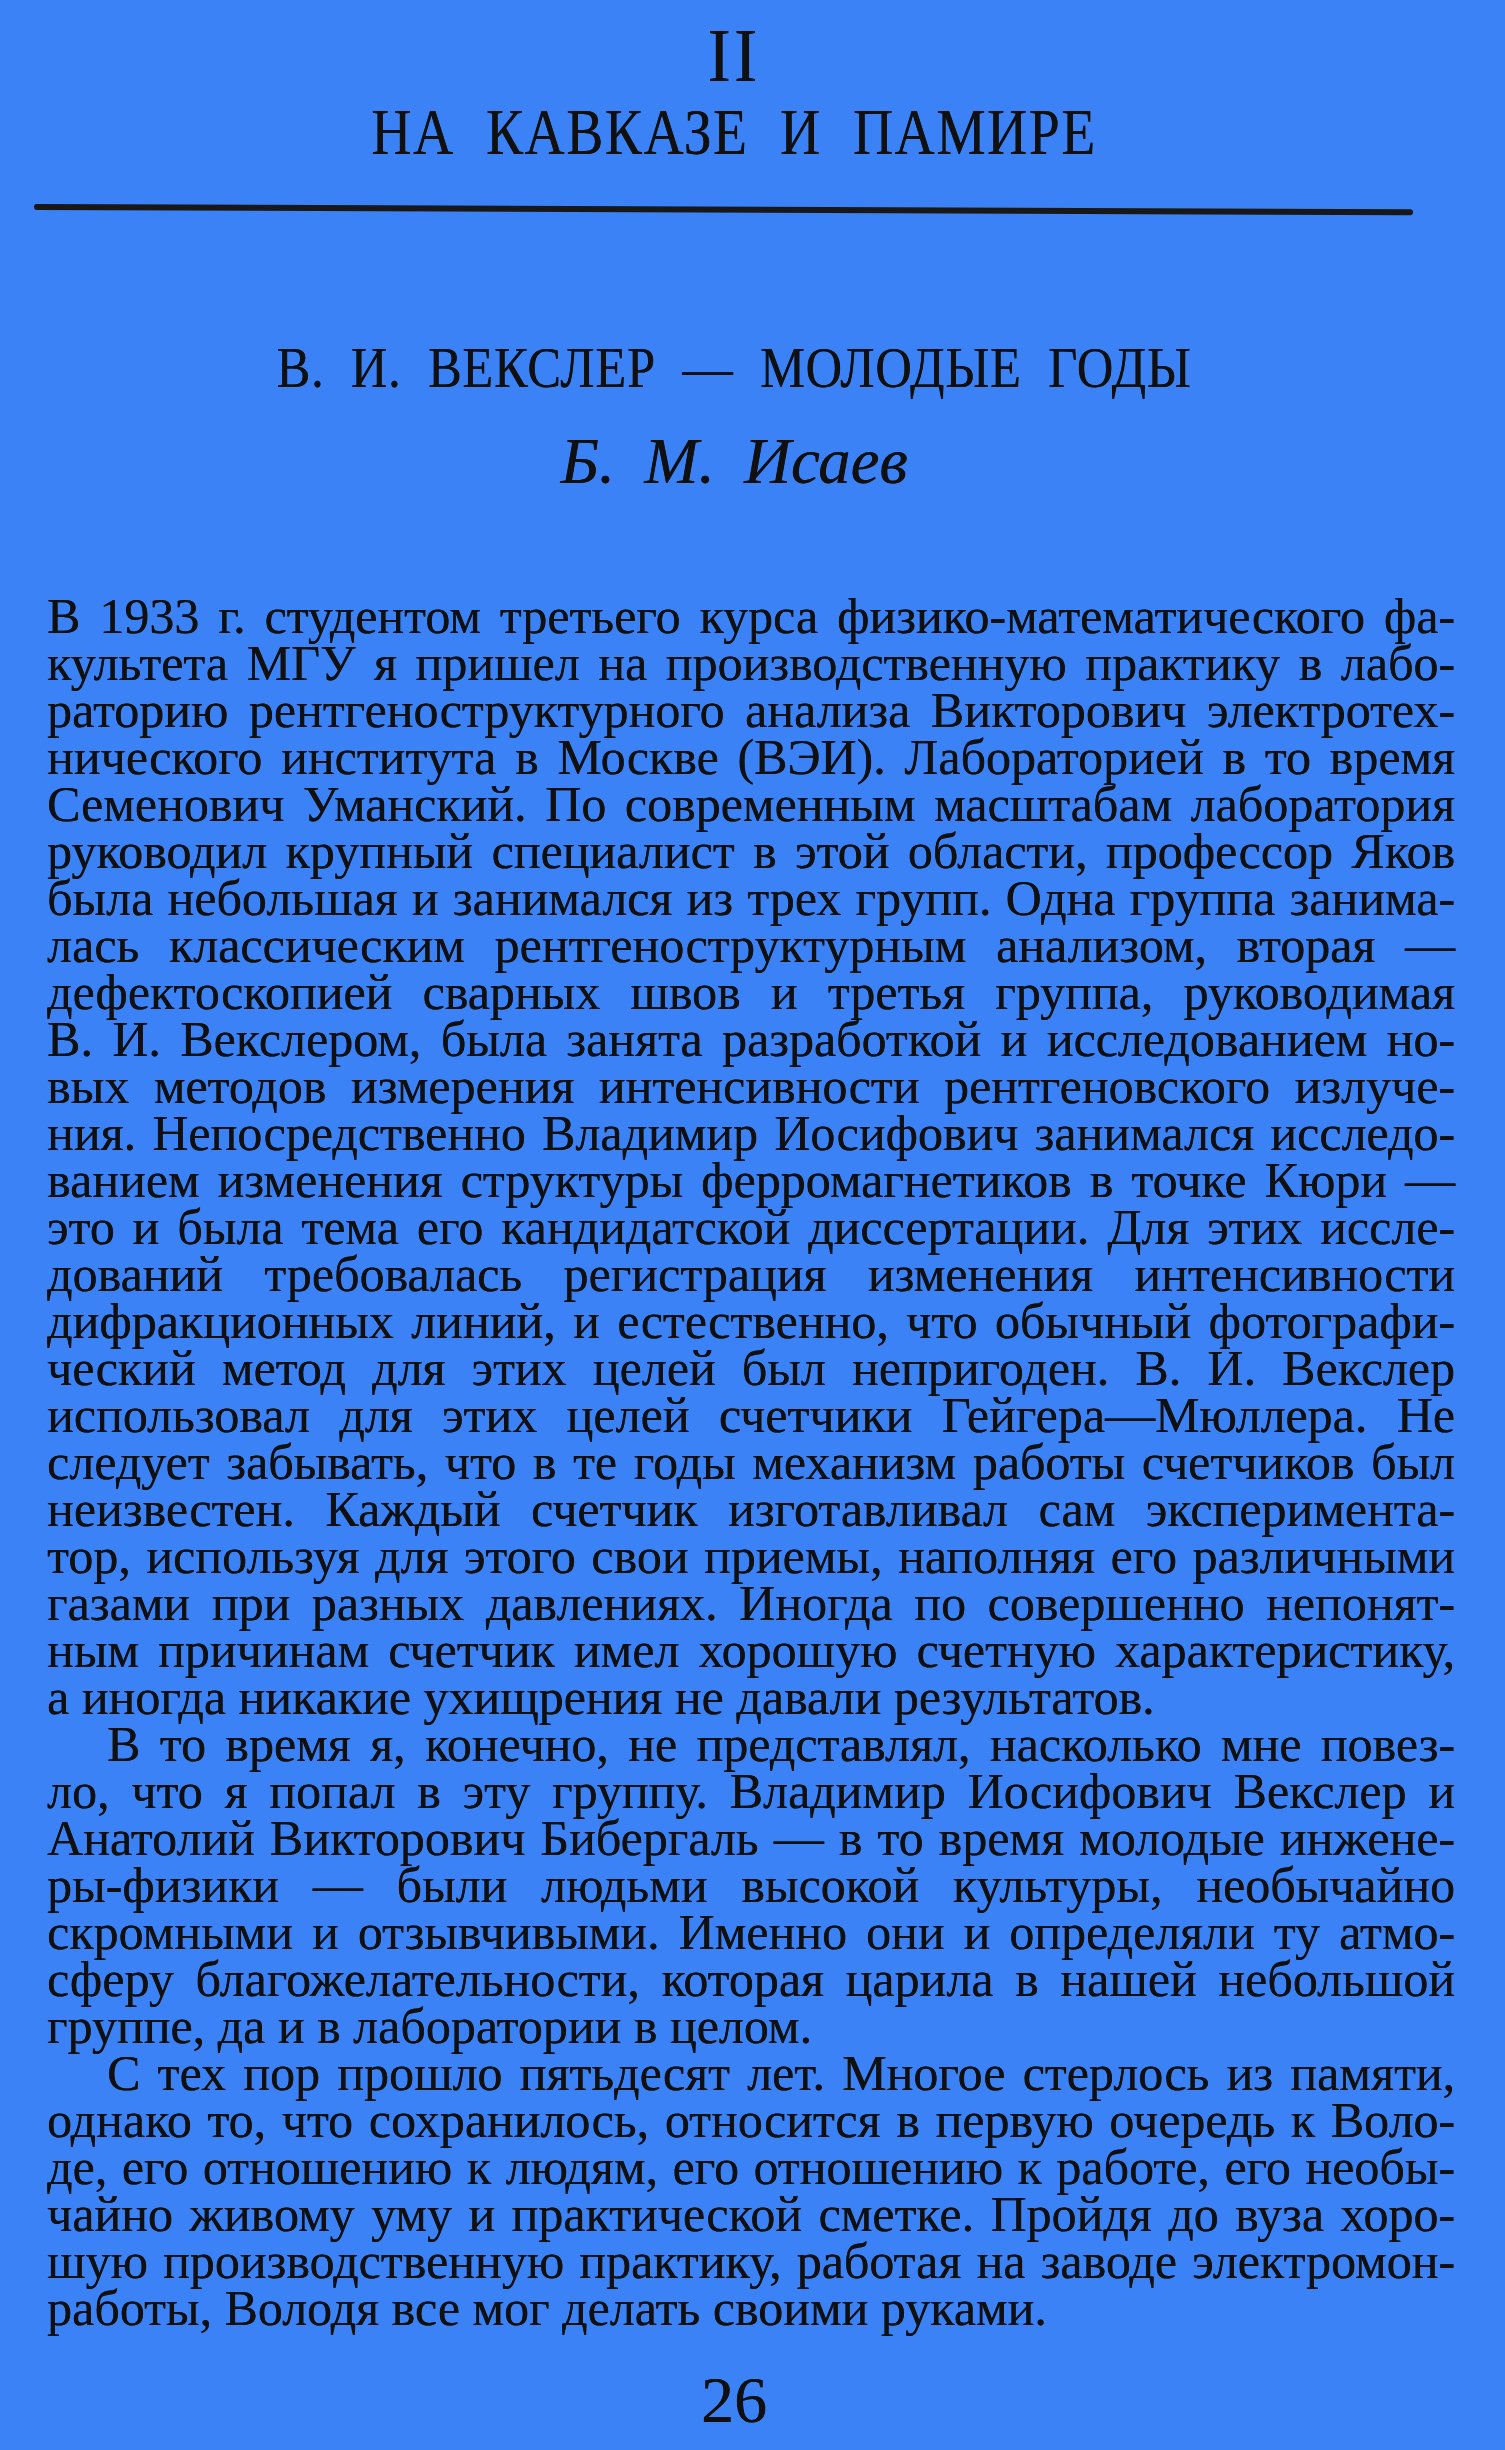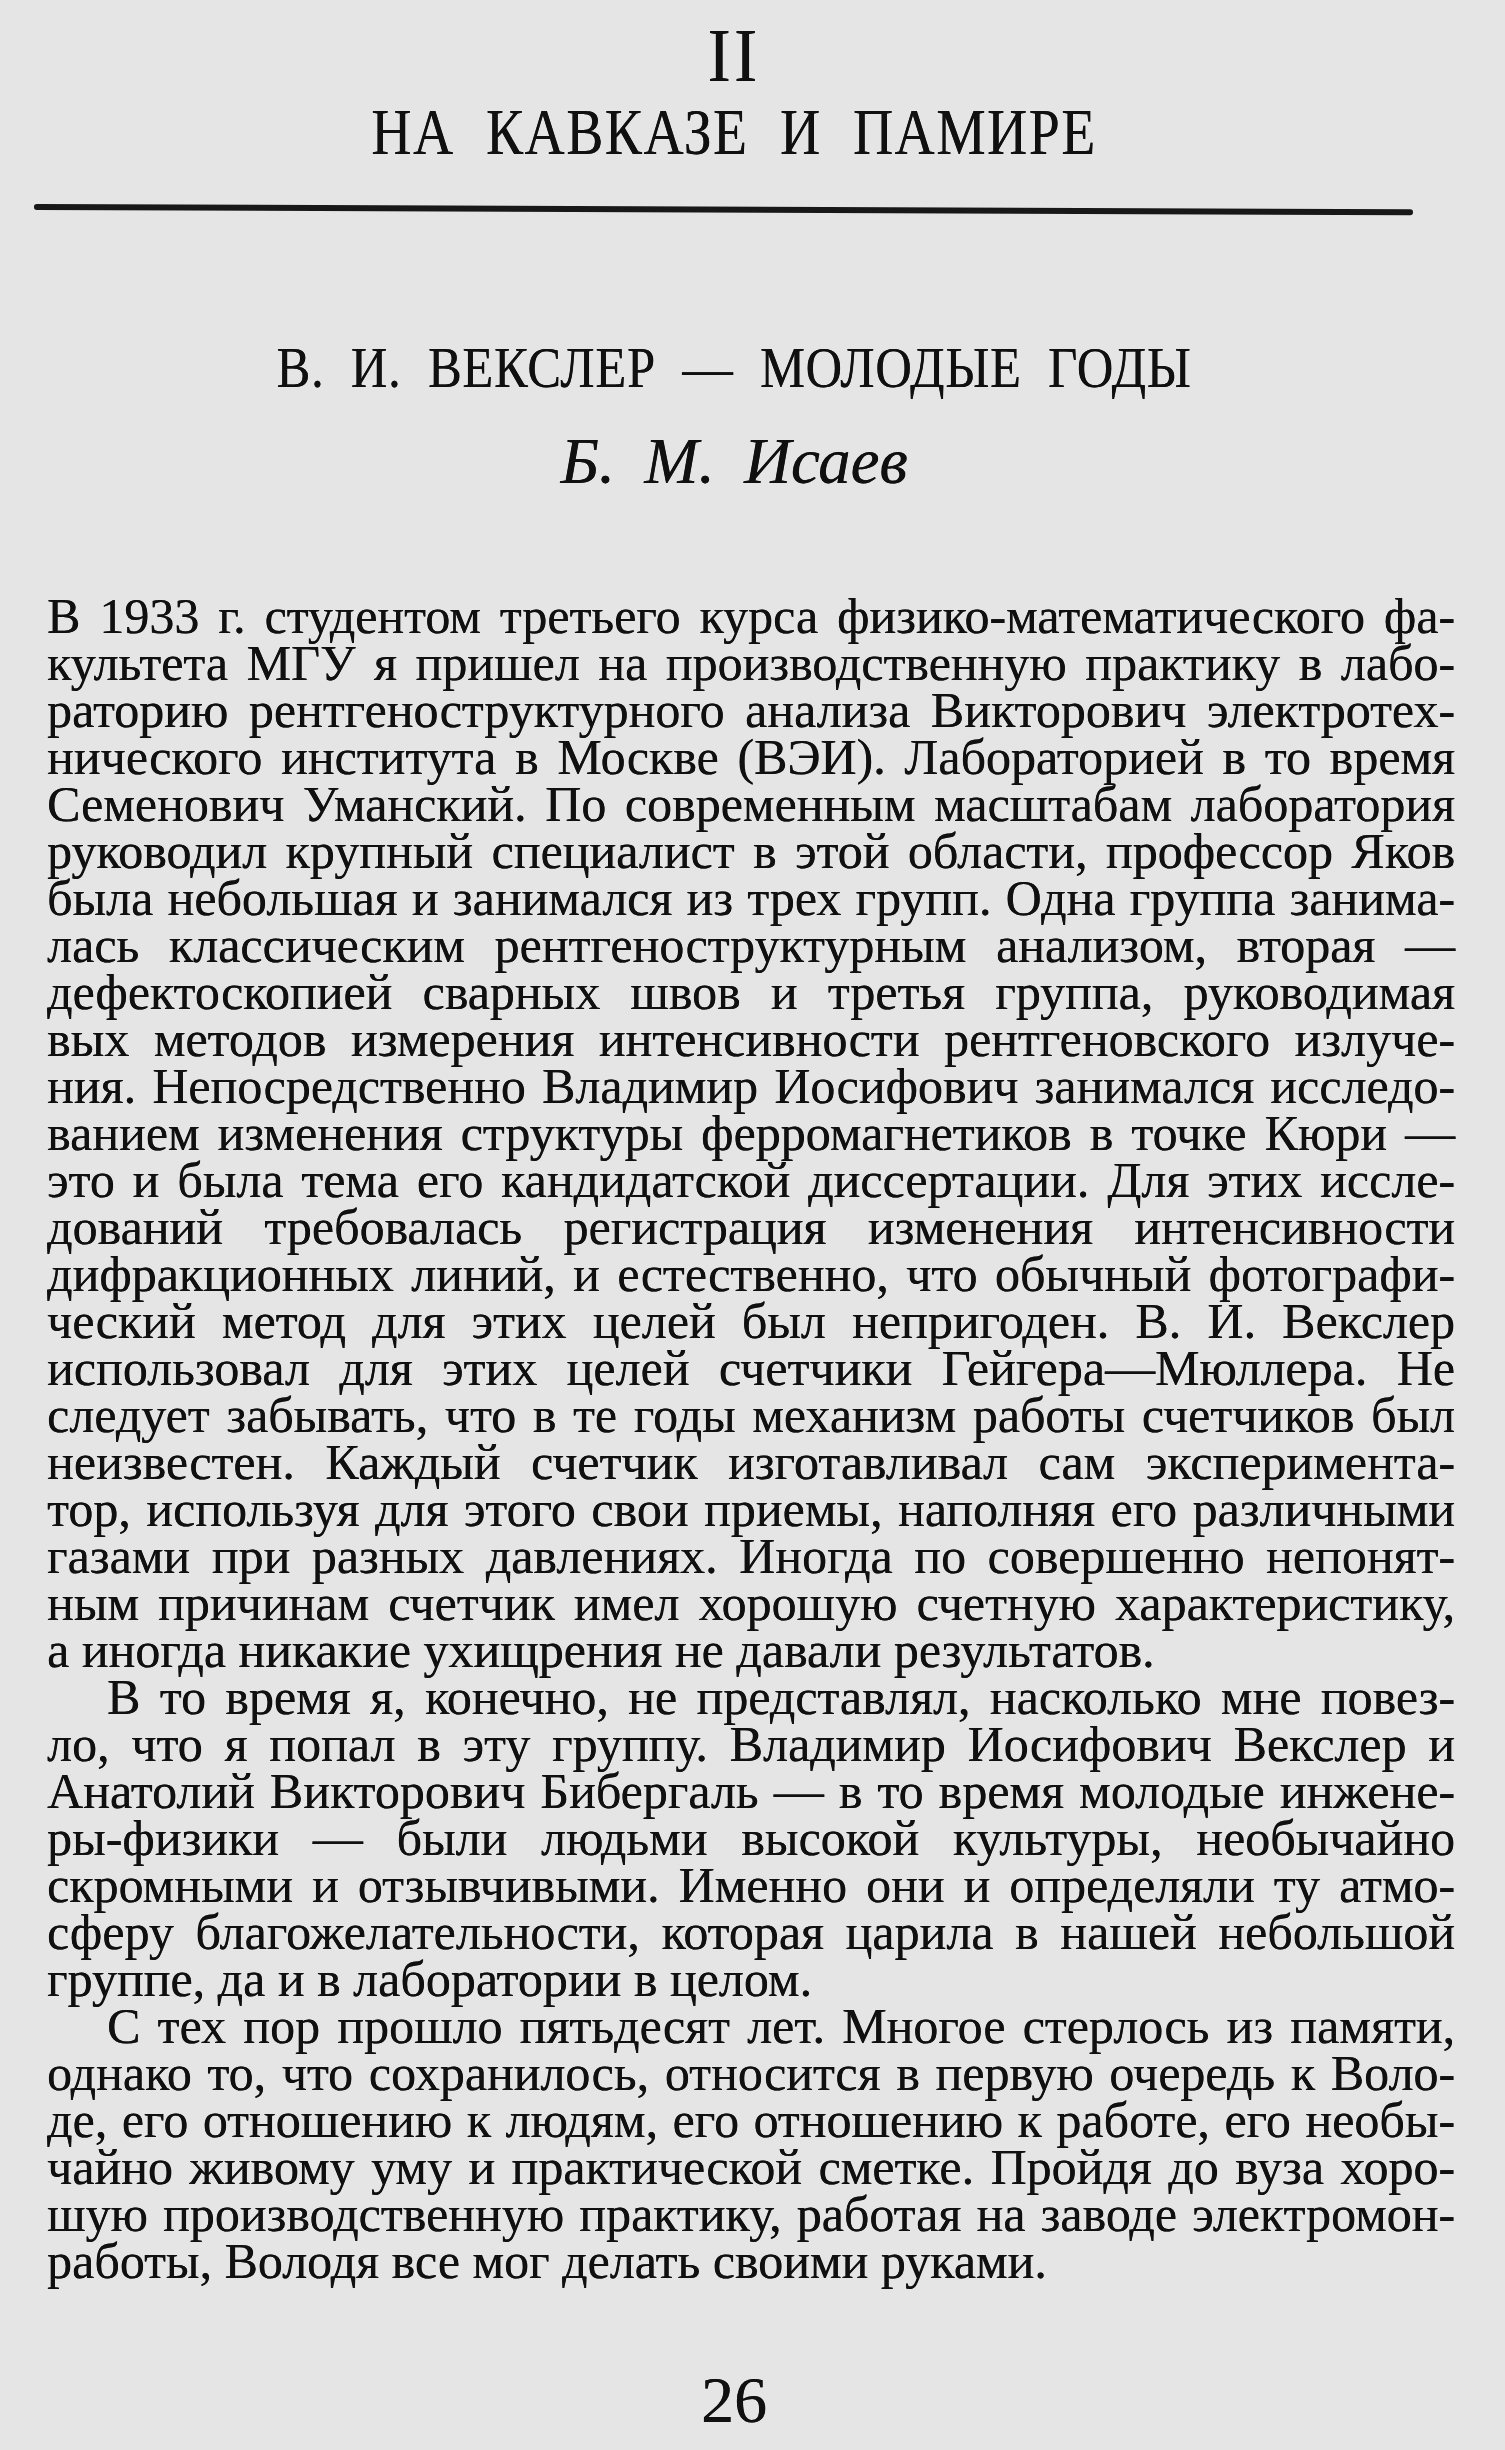--- a/index.html
+++ b/index.html
@@ -4,21 +4,21 @@
 <style>
   html, body {
     margin: 0;
     padding: 0;
     background: #ffffff;
   }
   .page {
     position: relative;
     width: 1505px;
     height: 2450px;
-    background: #e5e5e5;
+    background: #3b82f6;
     color: #101010;
     font-family: "Liberation Serif", "DejaVu Serif", serif;
     overflow: hidden;
     text-shadow: 0.3px 0 0 currentColor; 
   }
   .part-number {
     position: absolute;
     top: 15px;
     left: 47px;
     width: 1374px;
@@ -126,20 +126,21 @@
   <div class="body-text">
       <div class="line">В 1933 г. студентом третьего курса физико-математического фа-</div>
       <div class="line">культета МГУ я пришел на производственную практику в лабо-</div>
       <div class="line">раторию рентгеноструктурного анализа Викторович электротех-</div>
       <div class="line">нического института в Москве (ВЭИ). Лабораторией в то время</div>
       <div class="line">Семенович Уманский. По современным масштабам лаборатория</div>
       <div class="line">руководил крупный специалист в этой области, профессор Яков</div>
       <div class="line">была небольшая и занимался из трех групп. Одна группа занима-</div>
       <div class="line">лась классическим рентгеноструктурным анализом, вторая —</div>
       <div class="line">дефектоскопией сварных швов и третья группа, руководимая</div>
+      <div class="line">В. И. Векслером, была занята разработкой и исследованием но-</div>
       <div class="line">вых методов измерения интенсивности рентгеновского излуче-</div>
       <div class="line">ния. Непосредственно Владимир Иосифович занимался исследо-</div>
       <div class="line">ванием изменения структуры ферромагнетиков в точке Кюри —</div>
       <div class="line">это и была тема его кандидатской диссертации. Для этих иссле-</div>
       <div class="line">дований требовалась регистрация изменения интенсивности</div>
       <div class="line">дифракционных линий, и естественно, что обычный фотографи-</div>
       <div class="line">ческий метод для этих целей был непригоден. В. И. Векслер</div>
       <div class="line">использовал для этих целей счетчики Гейгера—Мюллера. Не</div>
       <div class="line">следует забывать, что в те годы механизм работы счетчиков был</div>
       <div class="line">неизвестен. Каждый счетчик изготавливал сам эксперимента-</div>

